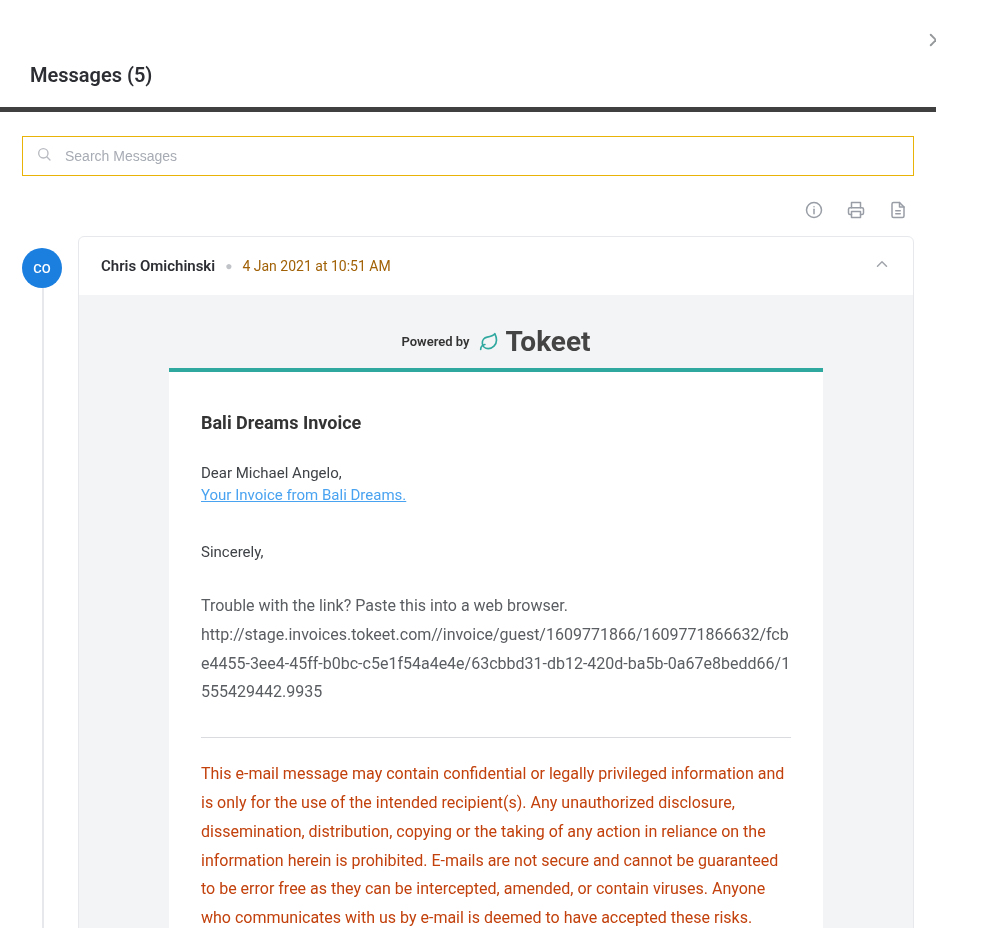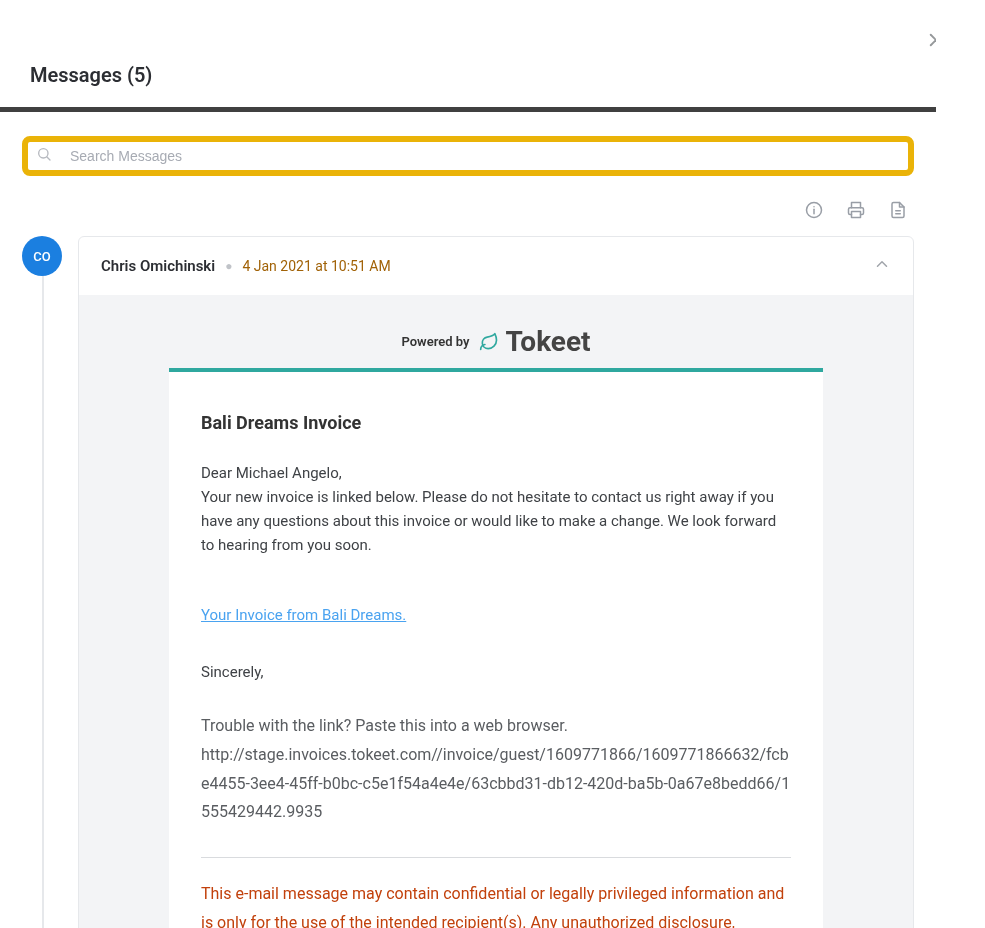--- a/index.html
+++ b/index.html
@@ -55,22 +55,22 @@
     .scroll-area::-webkit-scrollbar { width: 8px; }
     .scroll-area::-webkit-scrollbar-thumb { background: #c9cbd1; border-radius: 4px; }
     .scroll-area::-webkit-scrollbar-track { background: #f1f2f4; }
     .search-wrap {
       position: relative;
       margin-bottom: 20px;
     }
     .search-input {
       width: 100%;
       height: 40px;
-      border: 6px solid #eab308;
-      border-radius: 8px;
+      border: 1px solid #eab308;
+      border-radius: 0;
       padding: 0 12px 0 42px;
       font-size: 14px;
       color: #555;
       background: #fff;
     }
     .search-input::placeholder { color: #a7abb3; }
     .search-icon {
       position: absolute;
       left: 14px;
       top: 50%;
@@ -100,21 +100,21 @@
       position: absolute;
       left: 20px;
       top: 38px;
       bottom: 0;
       width: 2px;
       background: #e6e8eb;
     }
     .avatar {
       position: absolute;
       left: 0;
-      top: 0;
+      top: 12px;
       width: 40px;
       height: 40px;
       border-radius: 50%;
       background: #1b7fe0;
       color: #fff;
       font-size: 13px;
       font-weight: 500;
       display: flex;
       align-items: center;
       justify-content: center;
@@ -292,21 +292,20 @@
                   <path d="M11 20A7 7 0 0 1 9.8 6.1C15.5 5 17 4.48 19 2c1 2 2 4.18 2 8 0 5.5-4.78 10-10 10Z"></path>
                   <path d="M2 21c0-3 1.85-5.36 5.08-6"></path>
                 </svg>
             </span>
             <span class="brand-name">Tokeet</span>
           </div>
 
           <div class="email-box">
             <div class="invoice-title">Bali Dreams Invoice</div>
             <div class="greeting">Dear Michael Angelo,</div>
-            <div class="body-text">Your new invoice is linked below. Please do not hesitate to contact us right away if you have any questions about this invoice or would like to make a change. We look forward to hearing from you soon.</div>
             <a class="invoice-link" href="#">Your Invoice from Bali Dreams.</a>
             <div class="sincerely">Sincerely,</div>
             <div class="trouble-block">
               <div>Trouble with the link? Paste this into a web browser.</div>
               <div class="trouble-url">http://stage.invoices.tokeet.com//invoice/guest/1609771866/1609771866632/fcbe4455-3ee4-45ff-b0bc-c5e1f54a4e4e/63cbbd31-db12-420d-ba5b-0a67e8bedd66/1555429442.9935</div>
             </div>
             <hr class="divider">
             <div class="disclaimer">This e-mail message may contain confidential or legally privileged information and is only for the use of the intended recipient(s). Any unauthorized disclosure, dissemination, distribution, copying or the taking of any action in reliance on the information herein is prohibited. E-mails are not secure and cannot be guaranteed to be error free as they can be intercepted, amended, or contain viruses. Anyone who communicates with us by e-mail is deemed to have accepted these risks.</div>
           </div>
         </div>

